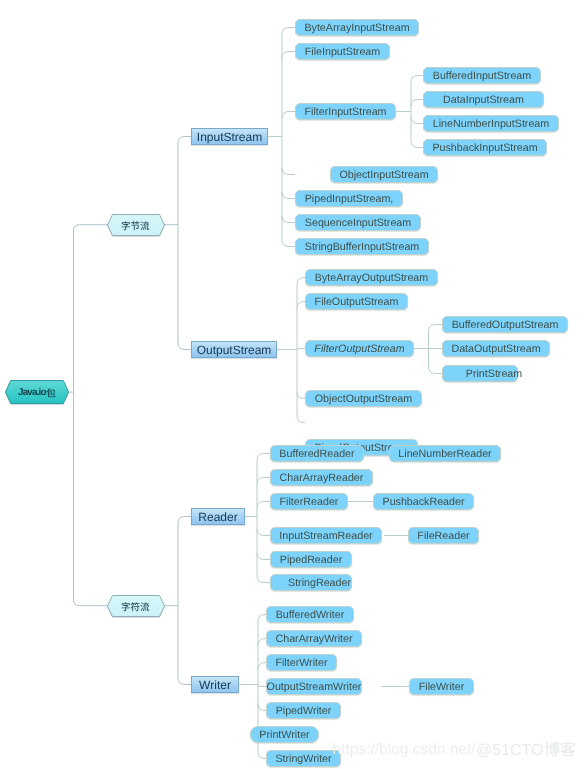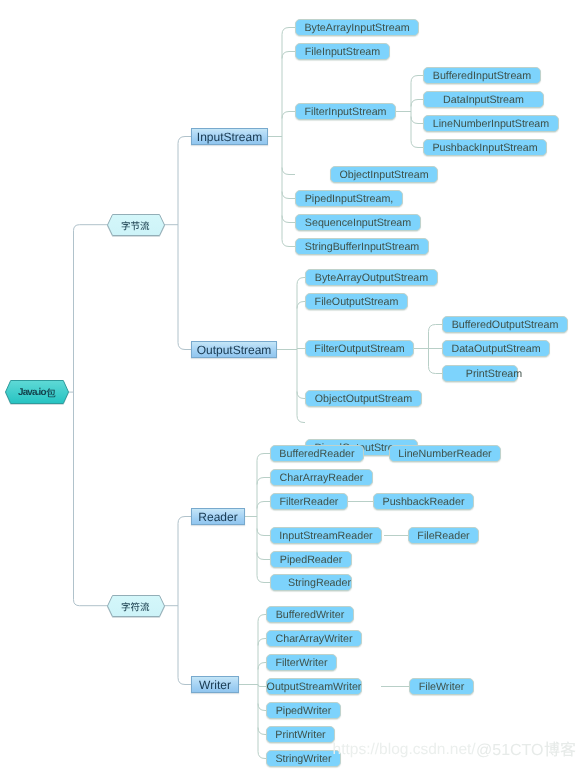--- a/index.html
+++ b/index.html
@@ -135,21 +135,21 @@
       </div>
       <div class="node leaf" style="left: 423px; top: 139px; width: 124px;">
         <span>PushbackInputStream</span>
       </div>
       <div class="node leaf" style="left: 305px; top: 269px; width: 133px;">
         <span>ByteArrayOutputStream</span>
       </div>
       <div class="node leaf" style="left: 305px; top: 293px; width: 103px;">
         <span>FileOutputStream</span>
       </div>
-      <div class="node leaf" style="left: 305px; top: 340px; width: 109px;">
+      <div class="node leaf" style="left: 305px; top: 340px; width: 109px; font-style: italic;">
         <span>FilterOutputStream</span>
       </div>
       <div class="node leaf" style="left: 305px; top: 390px; width: 117px;">
         <span>ObjectOutputStream</span>
       </div>
       <div class="node leaf" style="left: 305px; top: 414px; width: 113px; margin-top: 25px;">
         <span>PipedOutputStream</span>
       </div>
       <div class="node leaf" style="left: 442px; top: 316px; width: 126px;">
         <span>BufferedOutputStream</span>
@@ -186,21 +186,21 @@
       </div>
       <div class="node leaf" style="left: 266px; top: 654px; width: 71px;">
         <span>FilterWriter</span>
       </div>
       <div class="node leaf" style="left: 266px; top: 678px; width: 96px;">
         <span>OutputStreamWriter</span>
       </div>
       <div class="node leaf" style="left: 266px; top: 702px; width: 75px;">
         <span>PipedWriter</span>
       </div>
-      <div class="node leaf" style="left: 266px; top: 726px; width: 69px;">
+      <div class="node leaf" style="left: 250px; top: 726px; width: 69px; border-radius: 8px;">
         <span>PrintWriter</span>
       </div>
       <div class="node leaf" style="left: 266px; top: 750px; width: 75px;">
         <span>StringWriter</span>
       </div>
       <div class="node leaf" style="left: 389px; top: 445px; width: 112px;">
         <span>LineNumberReader</span>
       </div>
       <div class="node leaf" style="left: 373px; top: 493px; width: 101px;">
         <span>PushbackReader</span>

